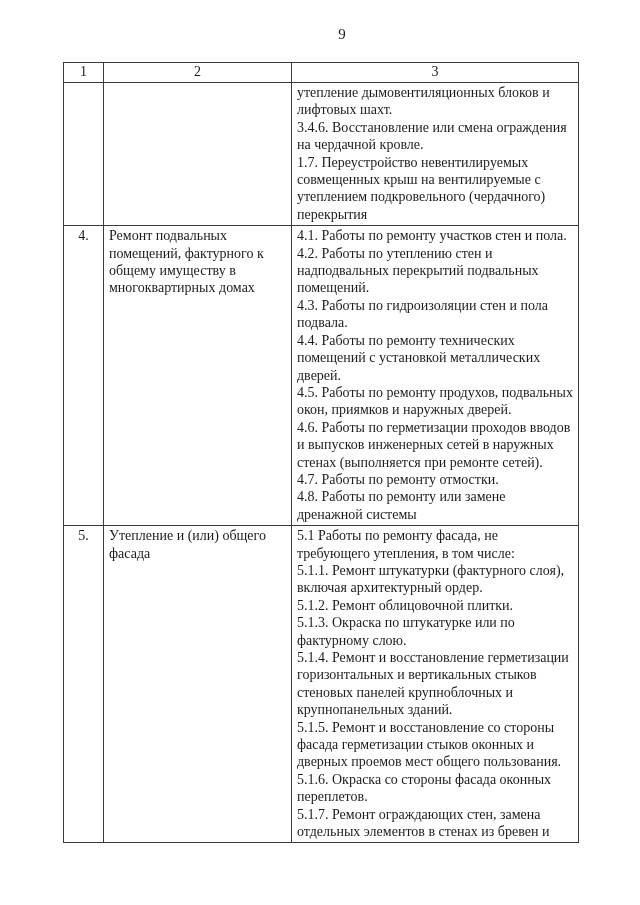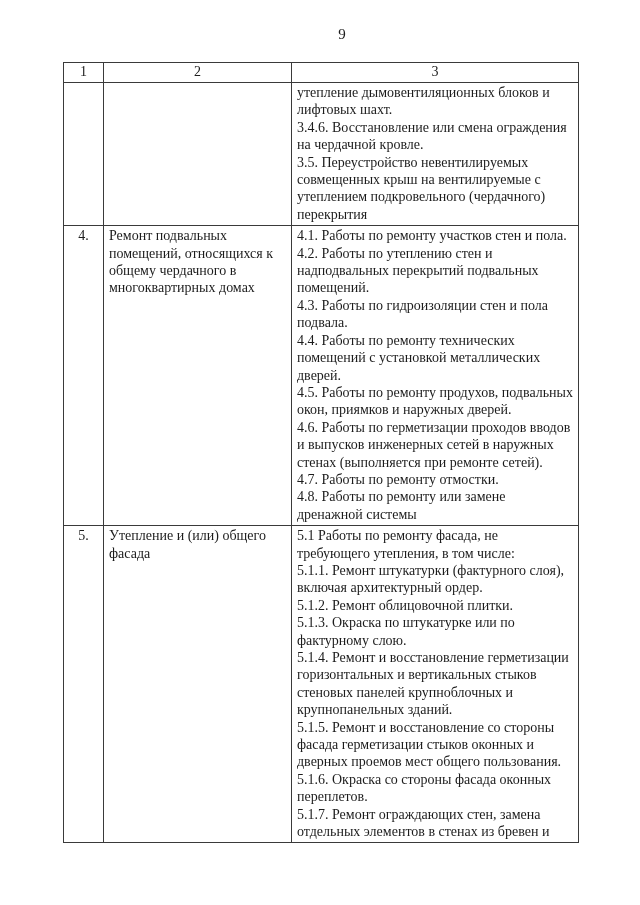--- a/index.html
+++ b/index.html
@@ -81,25 +81,25 @@
         <th>2</th>
         <th>3</th>
       </tr>
     </thead>
     <tbody>
       <tr>
         <td class="num-cell"></td>
         <td class="name-cell"></td>
         <td class="works-cell">утепление дымовентиляционных блоков и лифтовых шахт.
 3.4.6. Восстановление или смена ограждения на чердачной кровле.
-3.5. Переустройство невентилируемых совмещенных крыш на вентилируемые с утеплением подкровельного (чердачного) перекрытия</td>
+1.7. Переустройство невентилируемых совмещенных крыш на вентилируемые с утеплением подкровельного (чердачного) перекрытия</td>
       </tr>
       <tr>
         <td class="num-cell">4.</td>
-        <td class="name-cell">Ремонт подвальных помещений, относящихся к общему чердачного в многоквартирных домах</td>
+        <td class="name-cell">Ремонт подвальных помещений, фактурного к общему имуществу в многоквартирных домах</td>
         <td class="works-cell">4.1. Работы по ремонту участков стен и пола.
 4.2. Работы по утеплению стен и надподвальных перекрытий подвальных помещений.
 4.3. Работы по гидроизоляции стен и пола подвала.
 4.4. Работы по ремонту технических помещений с установкой металлических дверей.
 4.5. Работы по ремонту продухов, подвальных окон, приямков и наружных дверей.
 4.6. Работы по герметизации проходов вводов и выпусков инженерных сетей в наружных стенах (выполняется при ремонте сетей).
 4.7. Работы по ремонту отмостки.
 4.8. Работы по ремонту или замене дренажной системы</td>
       </tr>
       <tr>

